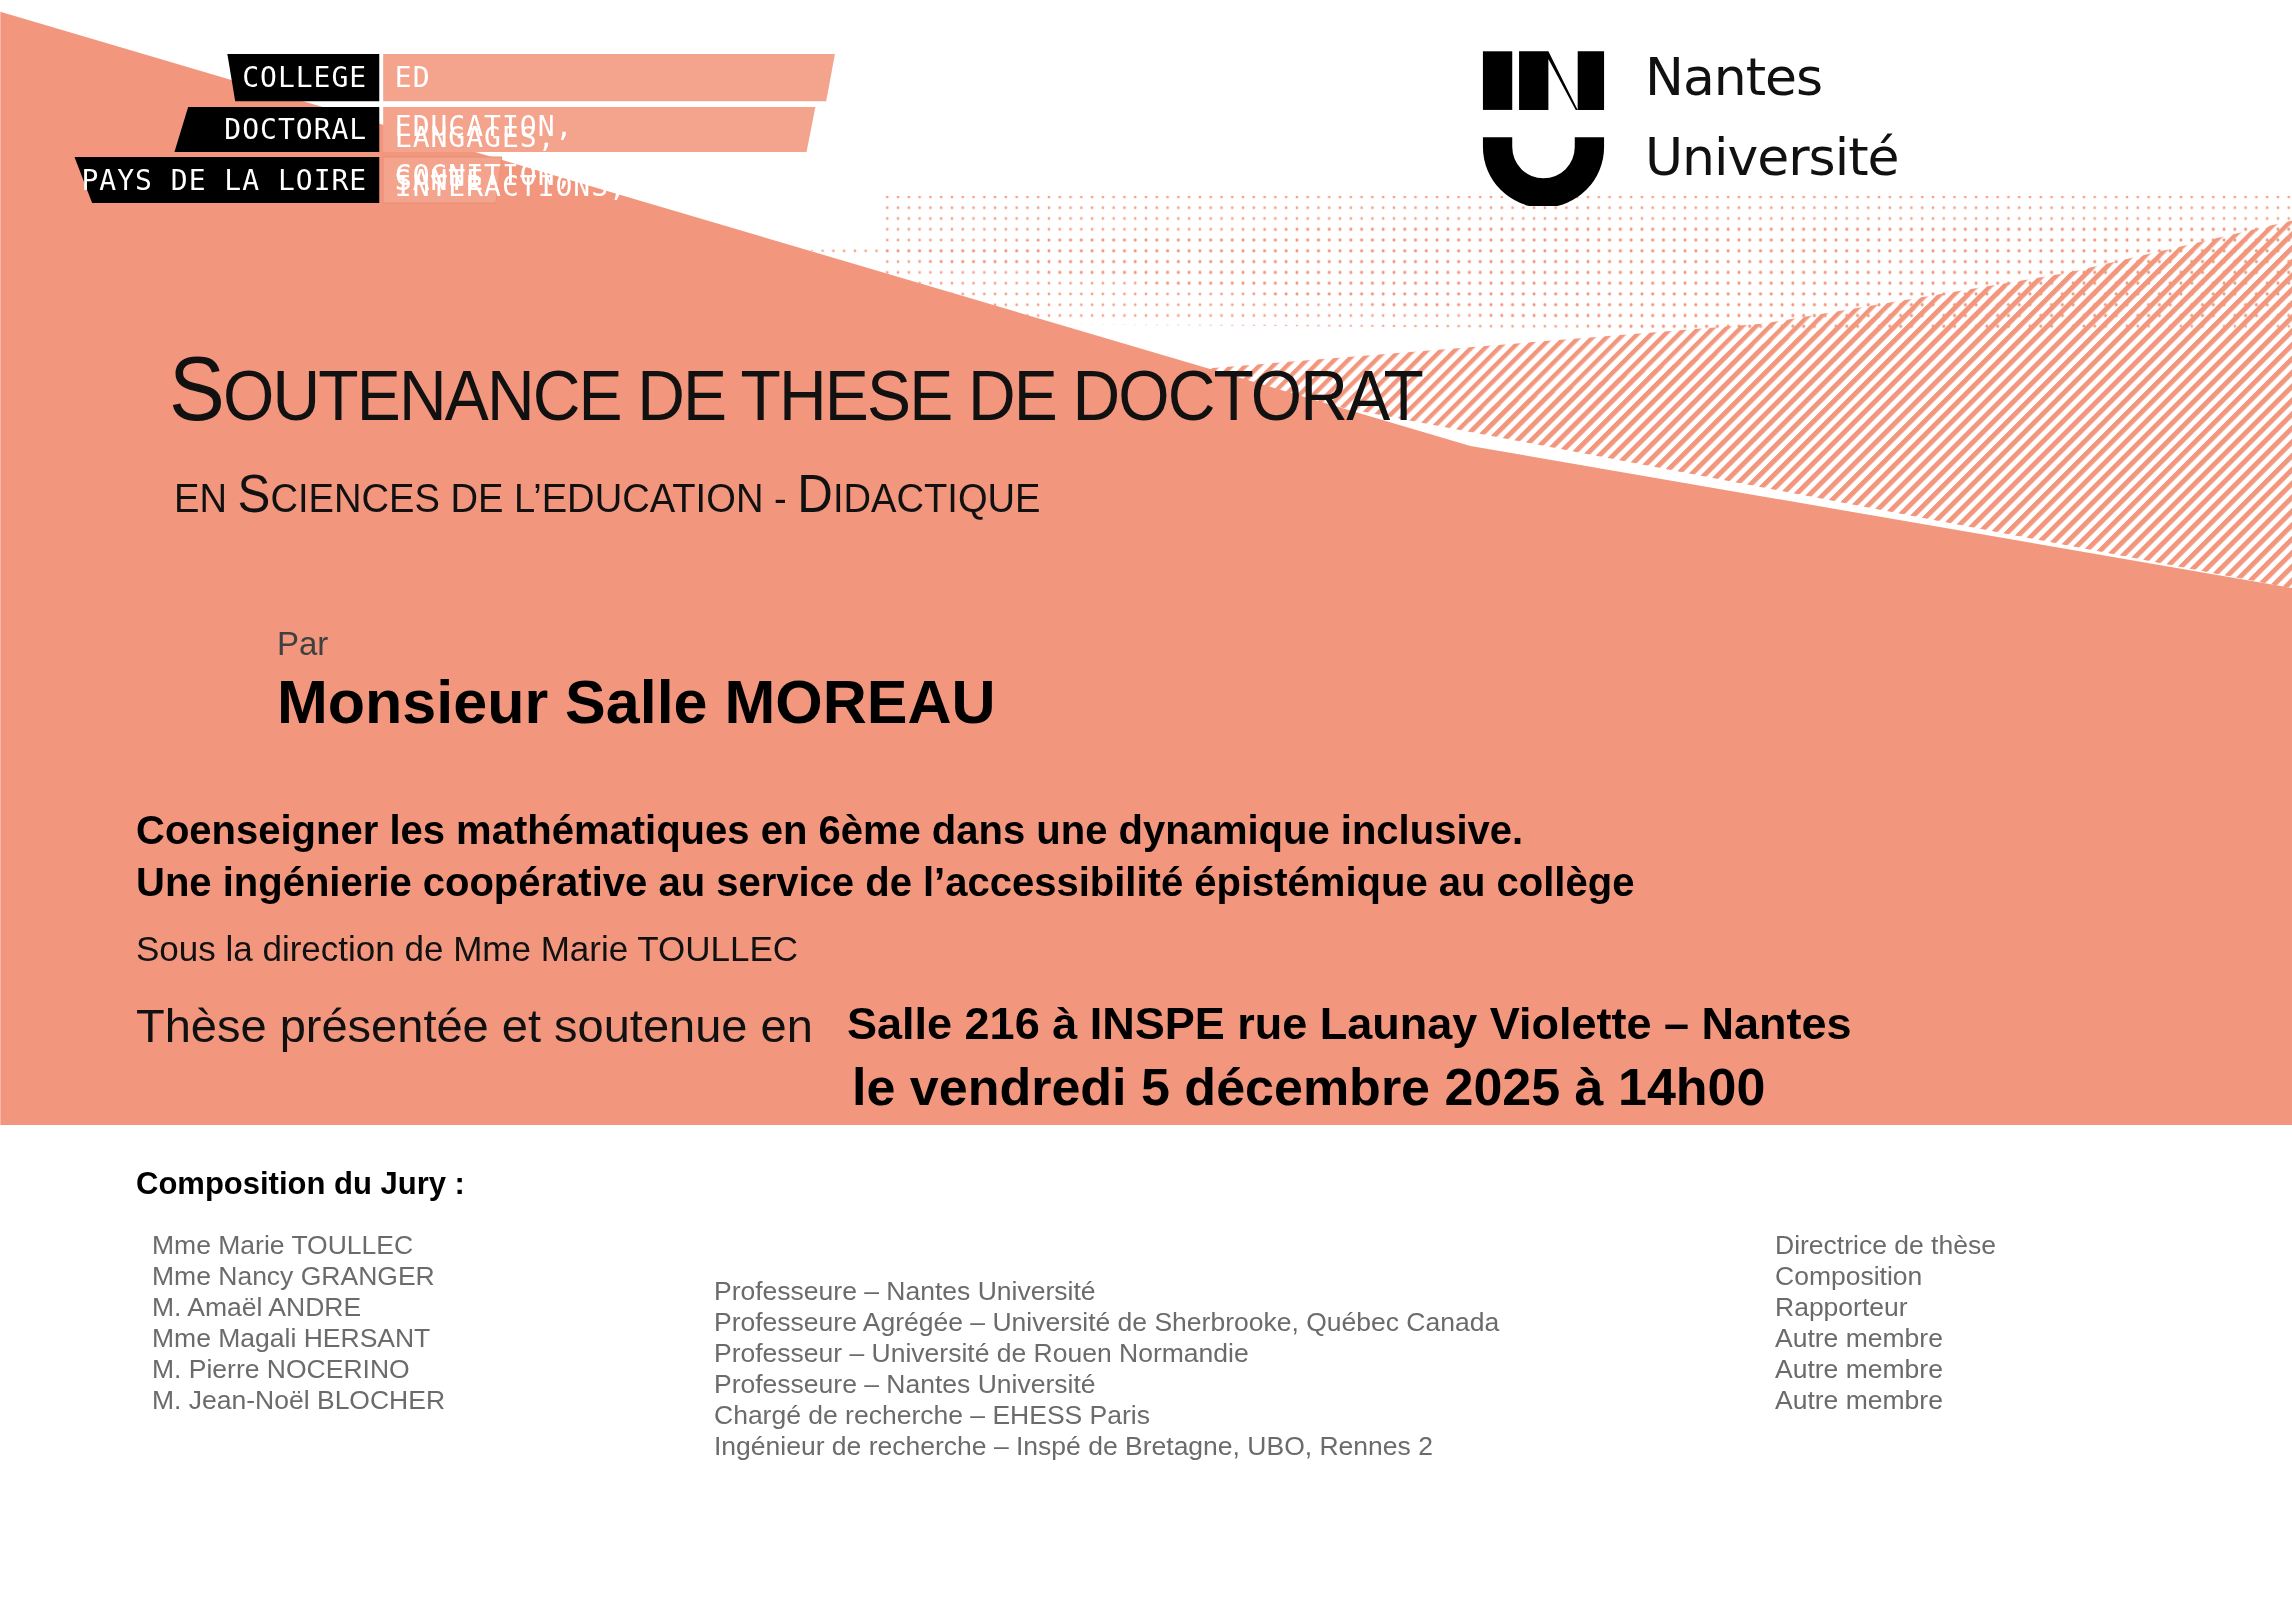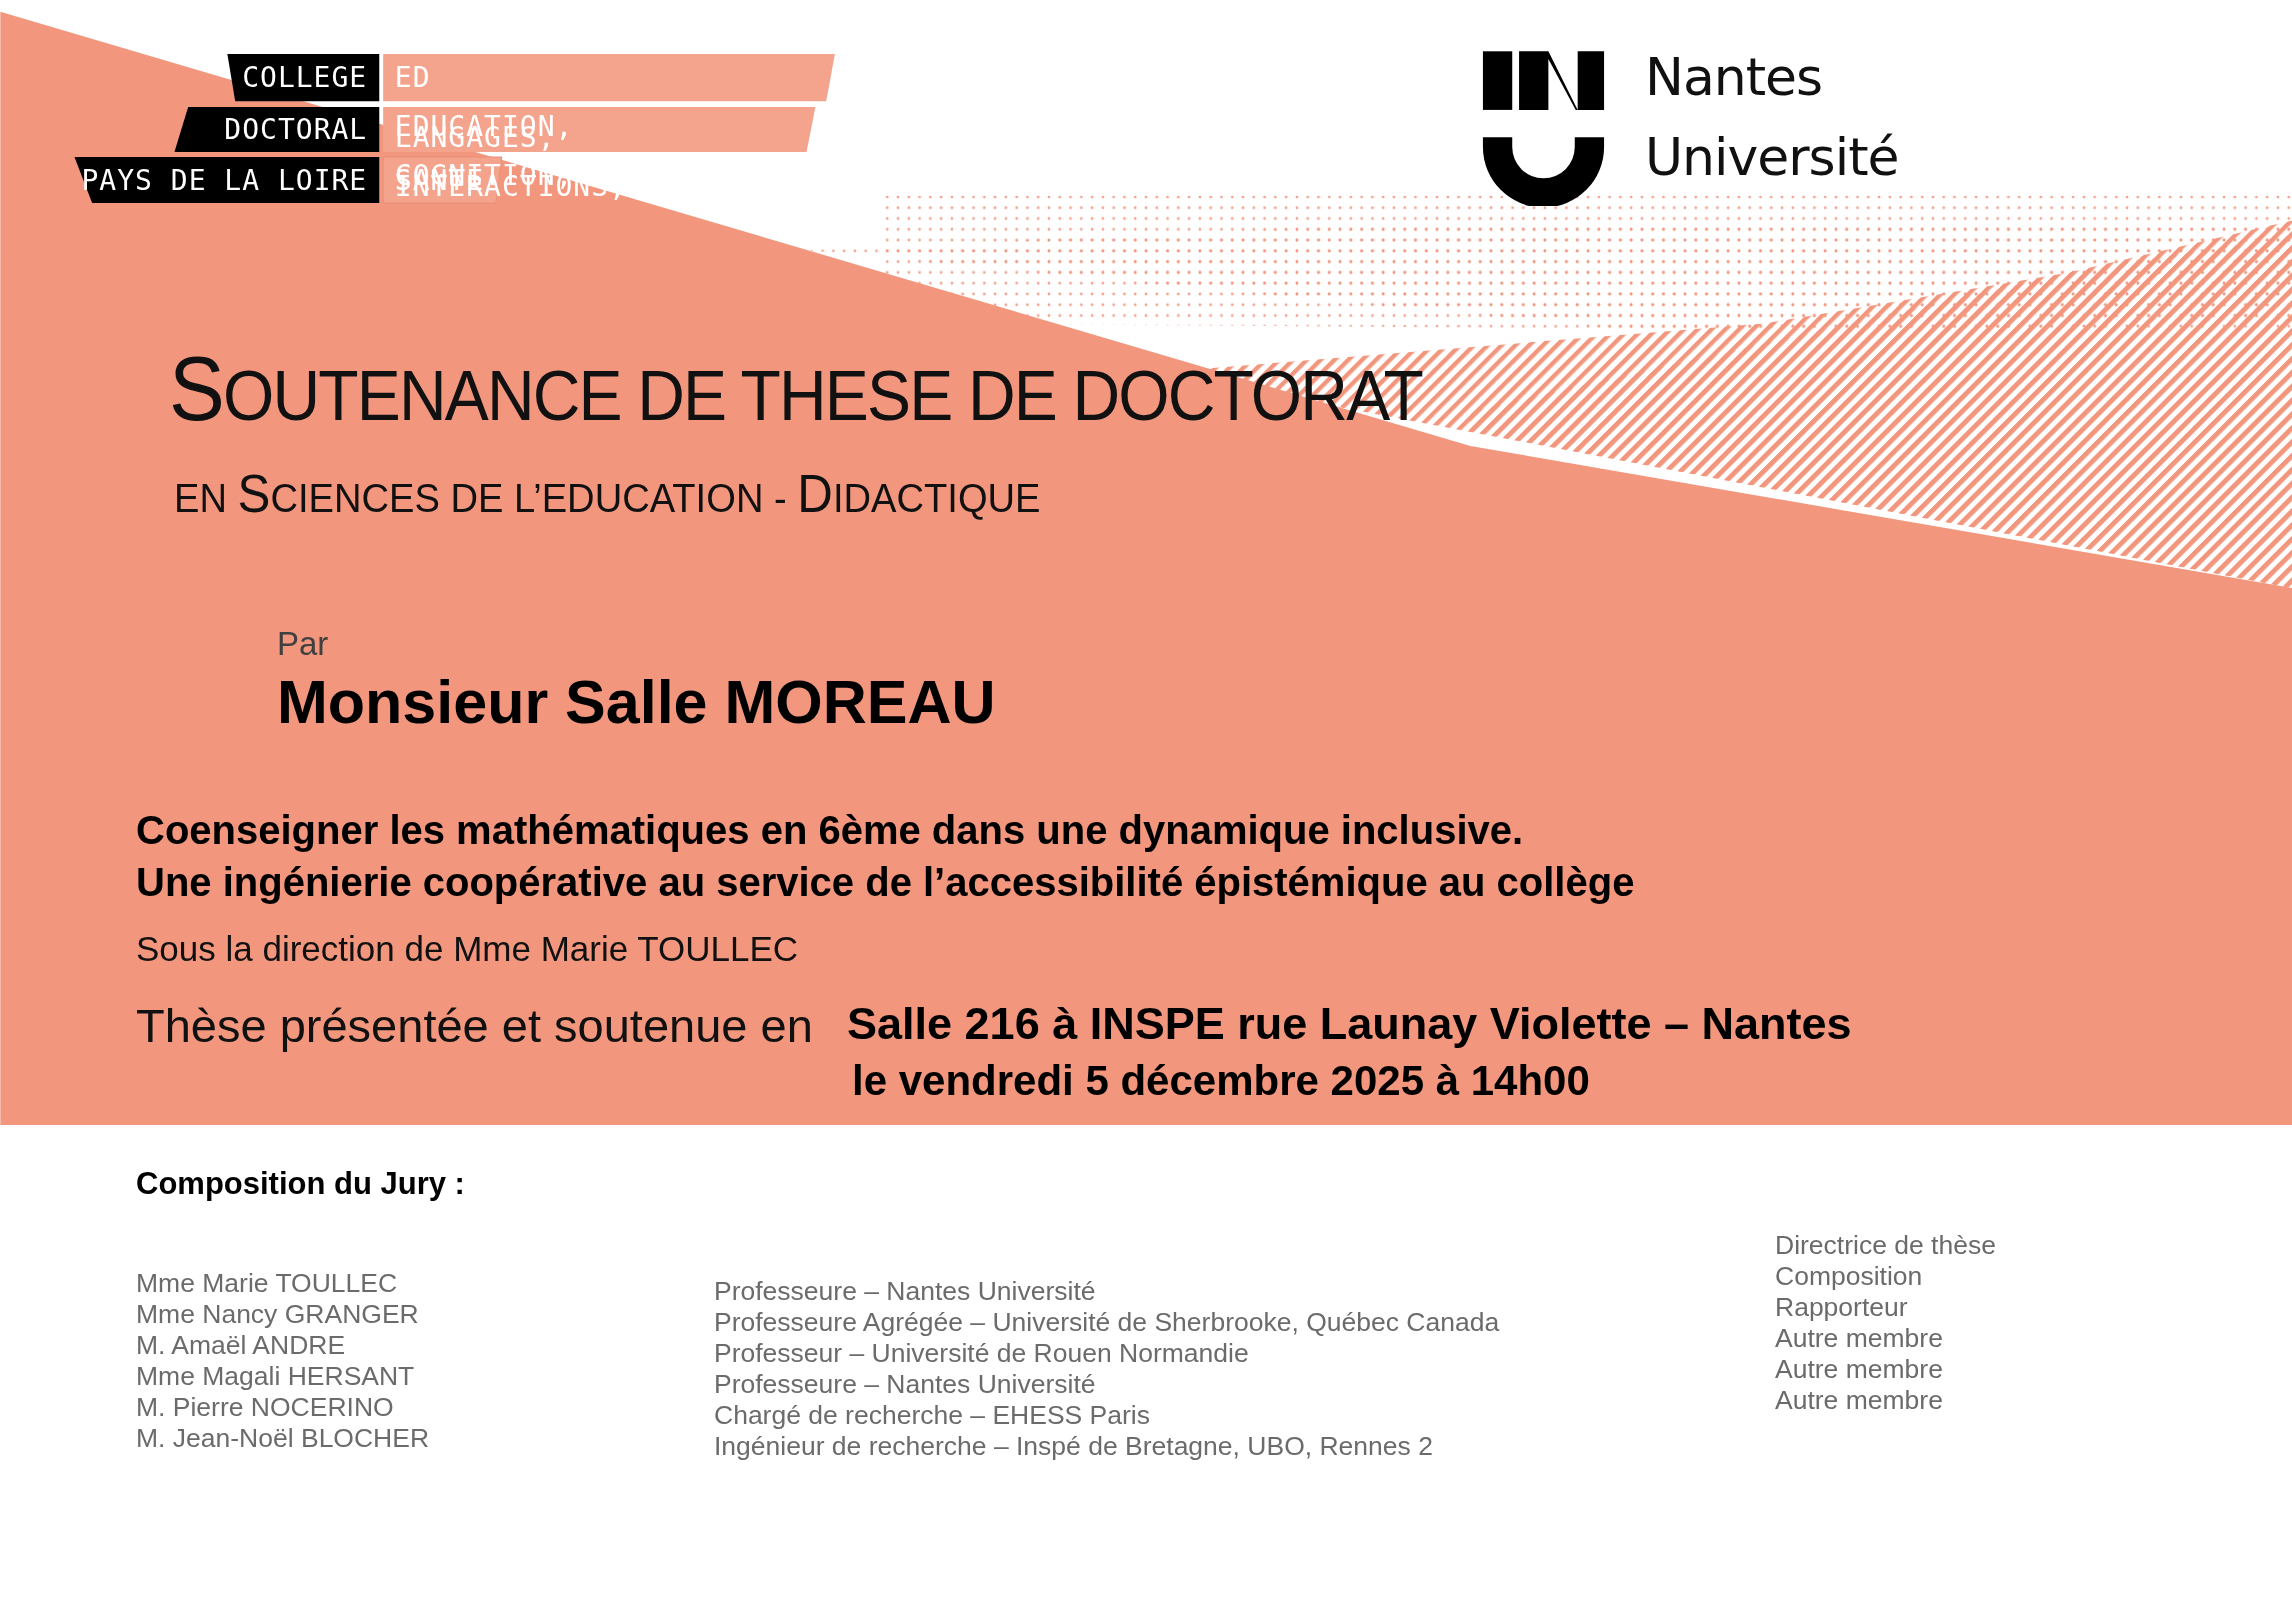--- a/index.html
+++ b/index.html
@@ -16,25 +16,25 @@
   .title .sc { font-size:71px; }
   .subtitle { position:absolute; left:174px; top:463px; color:#111; white-space:nowrap; transform:scaleX(0.93); transform-origin:left top; }
   .subtitle .sc { font-size:41px; }
   .subtitle .big { font-size:53px; }
   .par { position:absolute; left:277px; top:625px; font-size:33px; color:#404040; }
   .author { position:absolute; left:277px; top:667px; font-size:61px; font-weight:bold; color:#000; white-space:nowrap; }
   .thesis-title { position:absolute; left:136px; top:804px; font-size:40px; font-weight:bold; color:#000; line-height:52px; white-space:nowrap; }
   .direction { position:absolute; left:136px; top:929px; font-size:35px; color:#111; white-space:nowrap; }
   .venue-line { position:absolute; left:136px; top:998px; font-size:47px; color:#111; white-space:nowrap; }
   .venue-bold { position:absolute; left:847px; top:998px; font-size:45px; font-weight:bold; color:#000; white-space:nowrap; }
-  .date-bold { position:absolute; left:852px; top:1057px; font-size:42px; font-weight:bold; color:#000; white-space:nowrap; }
+  .date-bold { position:absolute; left:852px; top:1057px; font-size:52px; font-weight:bold; color:#000; white-space:nowrap; }
   .jury-title { position:absolute; left:136px; top:1166px; font-size:31px; font-weight:bold; color:#000; }
   .jury-table { position:absolute; left:136px; top:1230px; font-size:26.5px; color:#6b6b6b; line-height:31px; }
   .jury-row { position:relative; height:31px; white-space:nowrap; }
-  .jury-name { position:absolute; left:0;margin-top:38px; }
+  .jury-name { position:absolute; left:16px; }
   .jury-affil { position:absolute; left:578px;margin-top:46px; }
   .jury-role { position:absolute; left:1639px; }
 </style>
 </head>
 <body>
 
 <svg class="bg" width="2293" height="1621" viewBox="0 0 2339 1654">
   <defs>
     <pattern id="dots" width="11" height="11" patternUnits="userSpaceOnUse">
       <circle cx="3" cy="3" r="1.4" fill="#F2977E"></circle>

